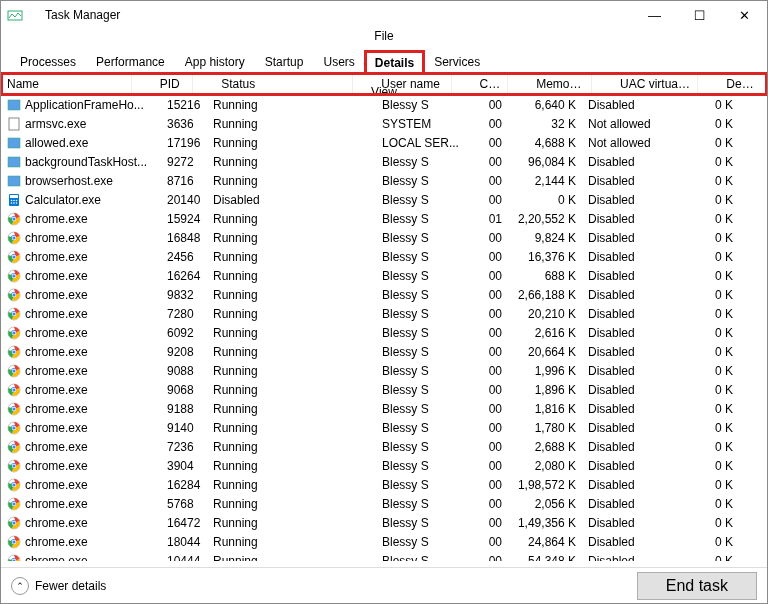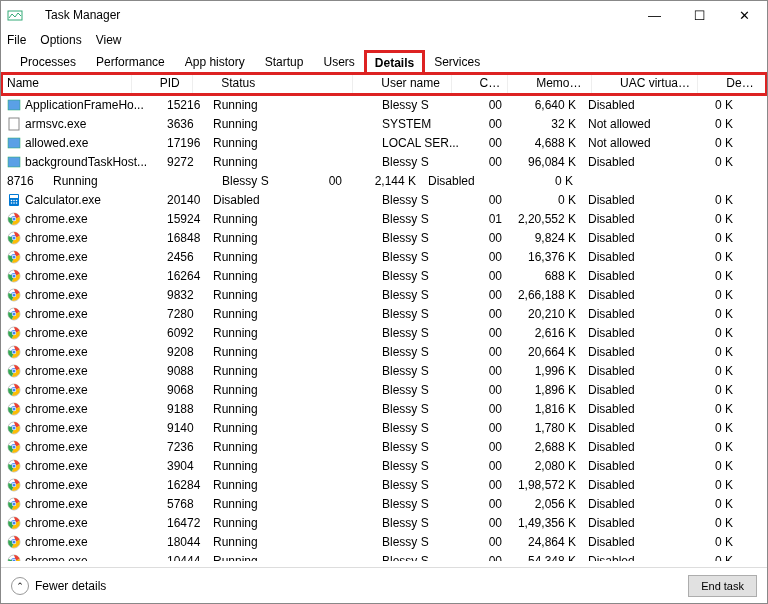--- a/index.html
+++ b/index.html
@@ -2,45 +2,45 @@
 <html><head>
 <meta charset="utf-8">
 <style>
 * { margin:0; padding:0; box-sizing:border-box; }
 body { font-family:"Segoe UI",Tahoma,sans-serif; font-size:12px; background:#fff; color:#000; width:768px; height:604px; overflow:hidden; border:1px solid #888; position:relative; }
 .titlebar { height:28px; display:flex; align-items:center; padding:0 6px;gap:16px; }
 .titlebar .icon { width:16px; height:16px; margin-right:6px; display:flex; align-items:center; justify-content:center; }
 .titlebar .title { font-size:12px; }
 .winbuttons { position:absolute; right:0; top:0; display:flex; }
 .winbuttons .wb { width:45px; height:28px; display:flex; align-items:center; justify-content:center; font-size:13px; }
-.menubar { height:22px; display:flex; align-items:center; padding:0 6px; gap:14px; font-size:12px; }
+.menubar { height:22px; display:flex; align-items:center; padding:0 6px; gap:14px; font-size:12px;flex-direction:column; }
 .menubar span { cursor:default; }
 .tabs { height:22px; display:flex; align-items:flex-end; padding:0 10px; gap:2px; border-bottom:1px solid #ccc; font-size:12px; }
 .tab { padding:3px 8px; border:1px solid transparent; border-bottom:none; }
 .tab.active { border-color:#ccc; background:#fff; position:relative; top:1px; }
 .tab.highlight { outline:3px solid #d22; outline-offset:-1px;font-weight:bold; }
-.header-row { display:flex; align-items:flex-start; height:22px; border-bottom:1px solid #ddd; position:relative;gap:22px; }
+.header-row { display:flex; align-items:center; height:22px; border-bottom:1px solid #ddd; position:relative;gap:22px; }
 .header-row.box { outline:3px solid #d22; outline-offset:-2px; }
 .hcell { padding:3px 6px; overflow:hidden; white-space:nowrap; text-overflow:ellipsis; border-right:1px solid #eee; }
 .tbl { overflow-y:scroll; height:466px; }
 .row { display:flex; align-items:center; height:19px; font-size:12px; }
 .cell { padding:1px 6px; overflow:hidden; white-space:nowrap; text-overflow:ellipsis; }
 .ricon { width:14px; height:14px; margin-right:4px; display:inline-flex; vertical-align:middle; }
 .c-name { width:160px; display:flex; align-items:center; }
 .c-pid { width:46px; text-align:left; }
 .c-status { width:169px; }
 .c-user { width:92px; }
 .c-cpu { width:40px; text-align:right; }
 .c-mem { width:74px; text-align:right; }
 .c-uac { width:102px; }
 .c-ded { width:55px; text-align:right; }
 .footer { position:absolute; bottom:0; left:0; right:0; height:36px; border-top:1px solid #ddd; display:flex; align-items:center; justify-content:space-between; padding:0 10px; }
 .fewer { display:flex; align-items:center; gap:6px; font-size:12px; }
 .circle { width:18px; height:18px; border:1px solid #999; border-radius:50%; display:flex; align-items:center; justify-content:center; font-size:9px; }
-.endbtn { padding:4px 12px; border:1px solid #adadad; background:#e1e1e1; font-size:11px; }
+.endbtn { padding:4px 28px; border:1px solid #adadad; background:#e1e1e1; font-size:16px; }
 </style>
 </head>
 <body>
 
 <div class="titlebar">
   <span class="icon">
     <svg width="16" height="16" viewBox="0 0 16 16">
         <rect x="1" y="4" width="14" height="9" fill="none" stroke="#3a7" stroke-width="1"></rect>
         <polyline points="2,11 5,7 8,10 11,6 14,9" fill="none" stroke="#3a7" stroke-width="1"></polyline>
       </svg>
@@ -143,20 +143,28 @@
       </div>
       <div class="cell c-pid">9272</div>
       <div class="cell c-status">Running</div>
       <div class="cell c-user">Blessy S</div>
       <div class="cell c-cpu">00</div>
       <div class="cell c-mem">96,084 K</div>
       <div class="cell c-uac">Disabled</div>
       <div class="cell c-ded">0 K</div>
     </div>
     <div class="row">
+      <div class="cell c-name">
+        <span class="ricon">
+          <svg width="14" height="14" viewBox="0 0 14 14">
+            <rect x="1" y="2" width="12" height="10" fill="#5aa0e6" stroke="#2a6" stroke-width="0.5"></rect>
+          </svg>
+        </span>
+        <span>browserhost.exe</span>
+      </div>
       <div class="cell c-pid">8716</div>
       <div class="cell c-status">Running</div>
       <div class="cell c-user">Blessy S</div>
       <div class="cell c-cpu">00</div>
       <div class="cell c-mem">2,144 K</div>
       <div class="cell c-uac">Disabled</div>
       <div class="cell c-ded">0 K</div>
     </div>
     <div class="row">
       <div class="cell c-name">

